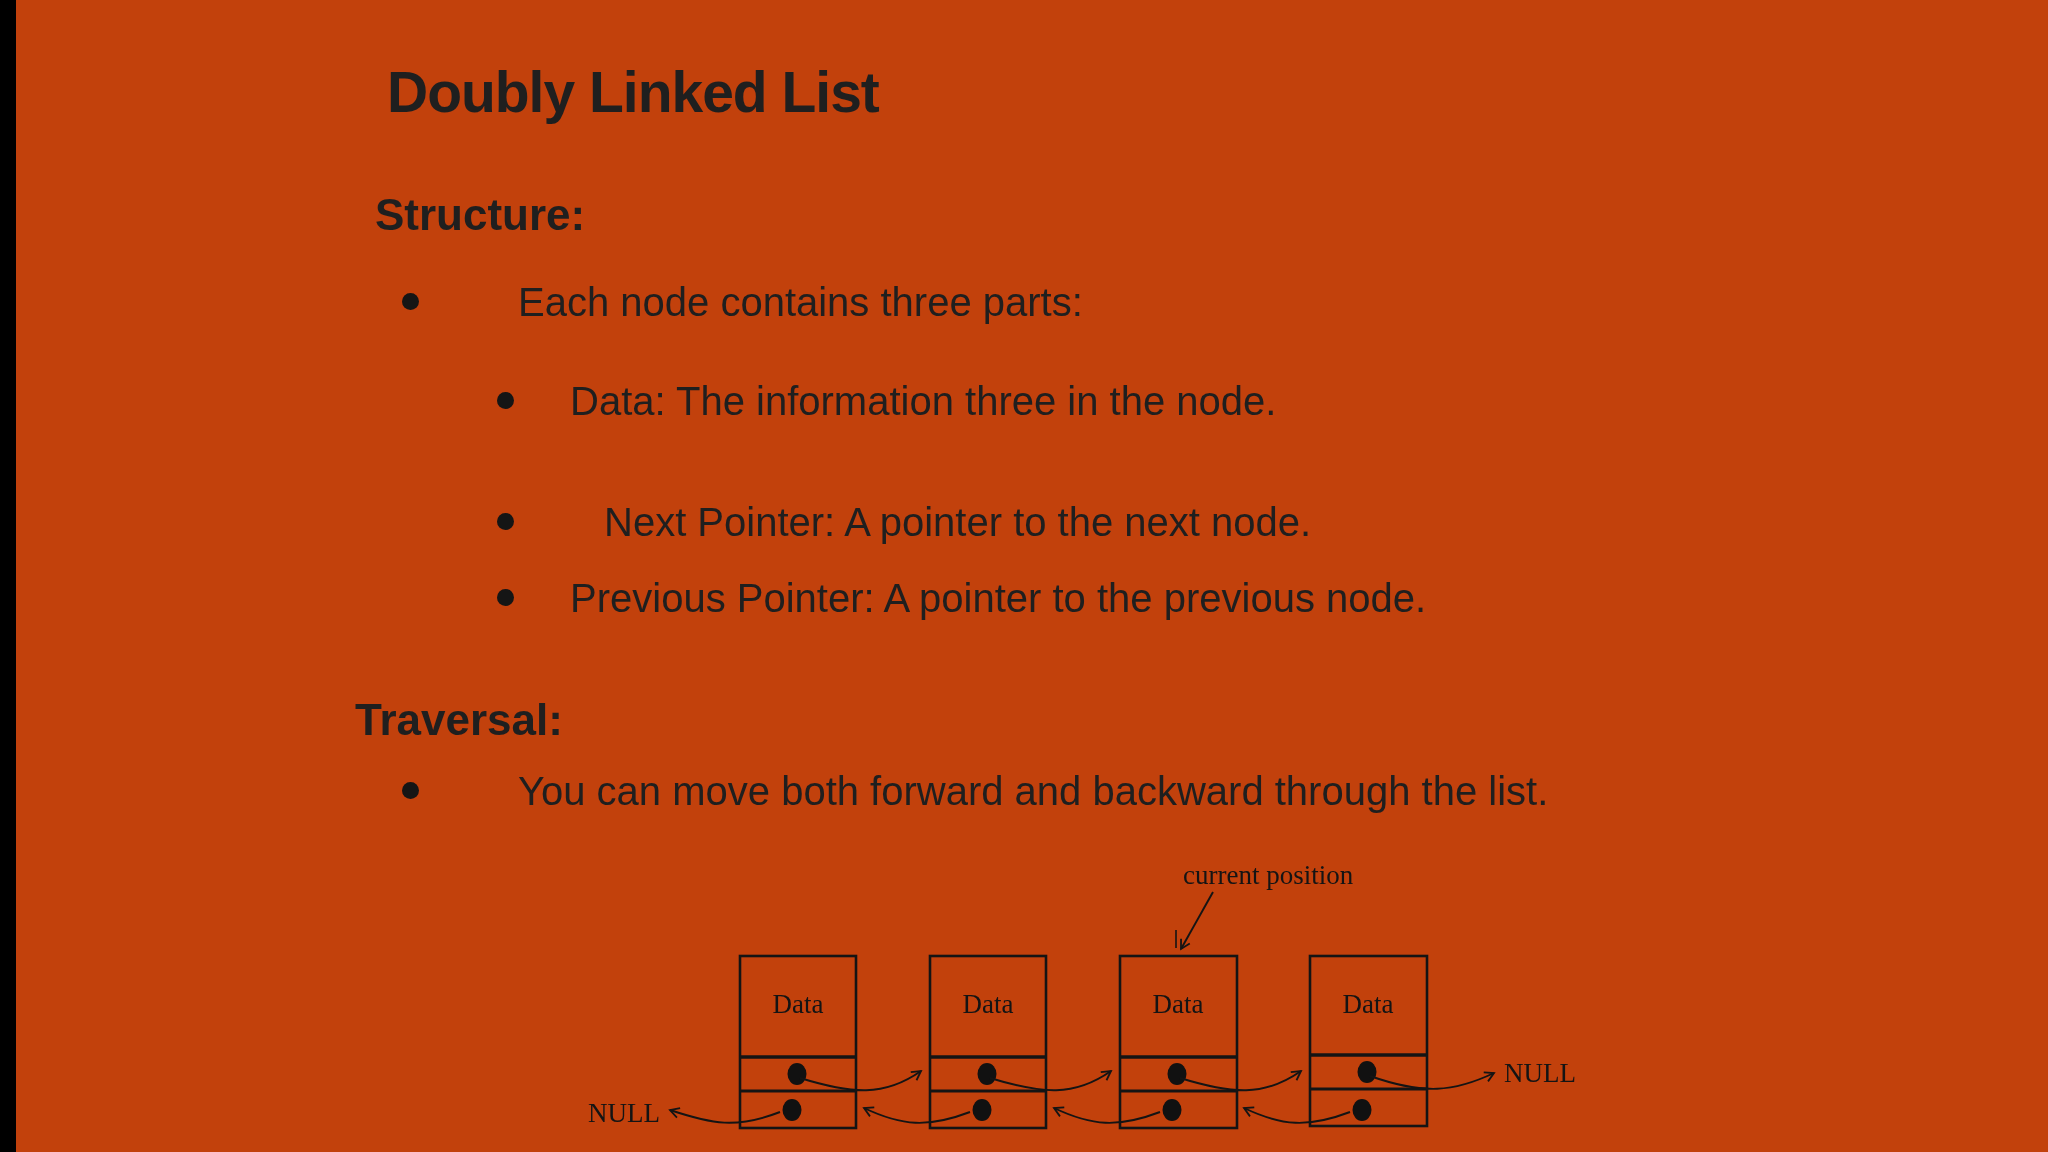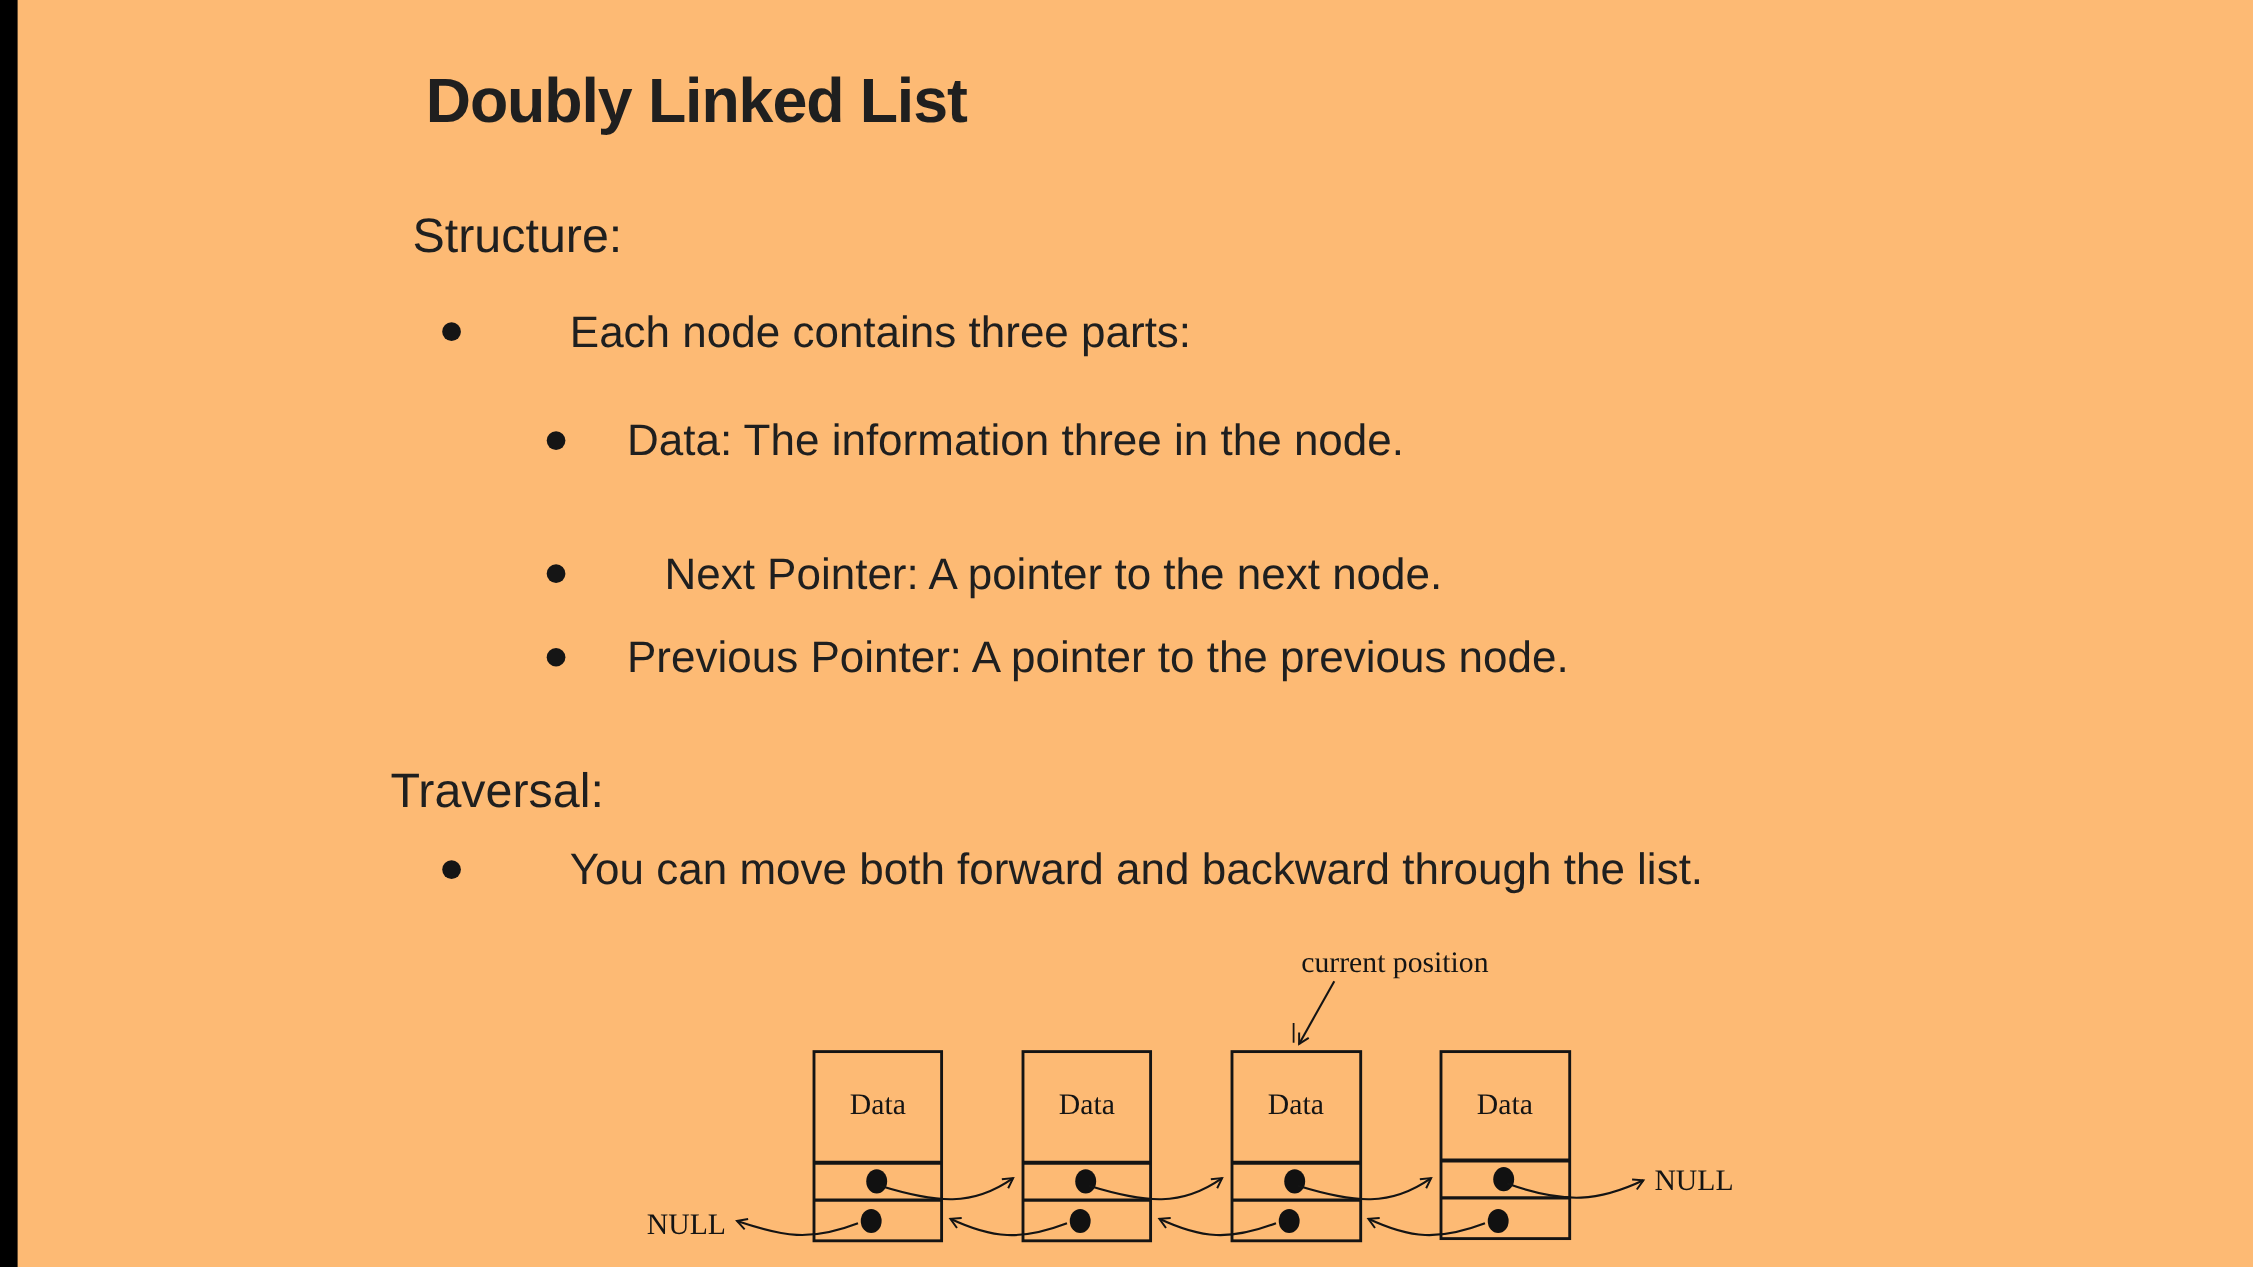--- a/index.html
+++ b/index.html
@@ -1,25 +1,25 @@
 <!DOCTYPE html>
 <html><head>
 <meta charset="utf-8">
 <style>
   html,body{margin:0;padding:0;background:#ffffff;}
   .page{
-    position:relative;width:2048px;height:1152px;background:#fdba74;
+    position:relative;width:2048px;height:1152px;background:#c2410c;
     color:#1f1f1f;font-family:"Liberation Sans",sans-serif;overflow:hidden;
   }
   .leftbar{position:absolute;left:0;top:0;width:16px;height:1152px;background:#000000;}
   .title{
     position:absolute;left:387px;top:58px;font-size:57px;font-weight:700;
     line-height:1.2;letter-spacing:-1px;white-space:nowrap;
   }
-  .h2{position:absolute;font-size:44px;font-weight:400;line-height:1.2;white-space:nowrap;}
+  .h2{position:absolute;font-size:44px;font-weight:700;line-height:1.2;white-space:nowrap;}
   .h2.structure{left:375px;top:189px;}
   .h2.traversal{left:355px;top:694px;}
   .row{position:absolute;display:flex;align-items:flex-start;font-size:40px;line-height:1.2;white-space:nowrap;}
   .row .dot{width:17px;height:17px;border-radius:50%;background:#151515;margin-top:15px;flex:none;}
   .row.l1{left:402px;gap:42px;}
   .row.l1 .txt{margin-left:57px;}
   .row.l2{left:497px;}
   .row.l2 .txt{margin-left:56px;}
   .row b{font-weight:400;}
   .diagram-svg{position:absolute;left:0;top:0;}

